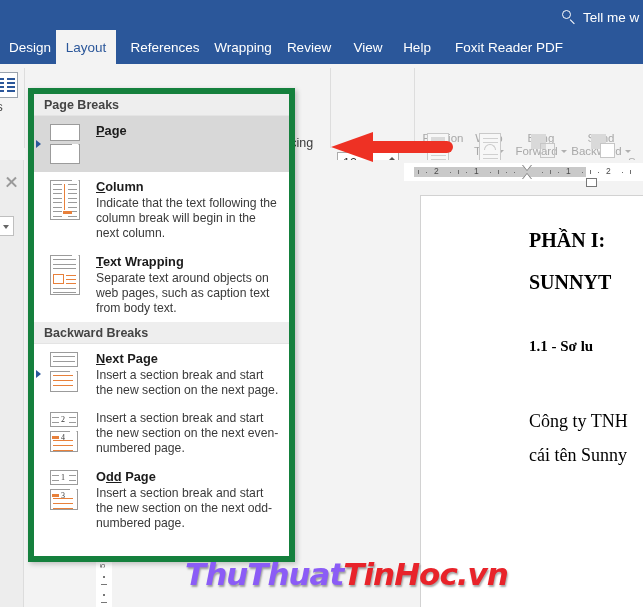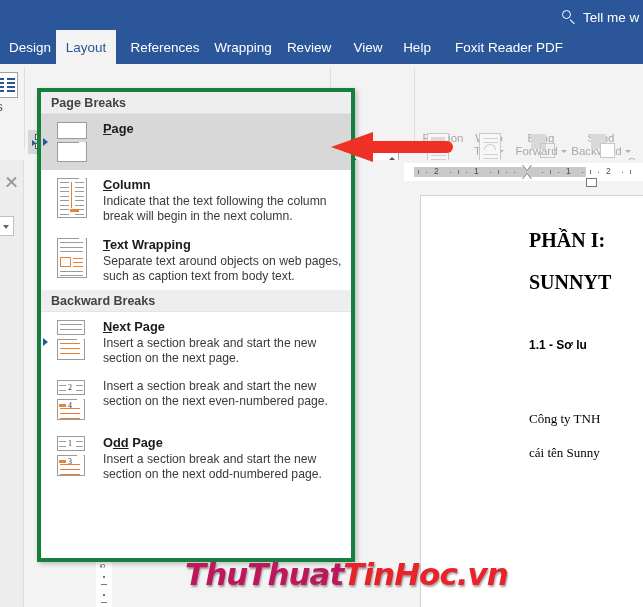--- a/index.html
+++ b/index.html
@@ -134,24 +134,24 @@
   }
 
   
   .pgdoc{position:absolute;left:4px;top:1px;width:22px;height:28px;border:1px solid #C9C9C9;background:#F7F7F7;box-sizing:border-box;}
   .pgdoc .ln{position:absolute;left:3px;width:15px;height:1.4px;background:#D0D0D0;}
   .pgsq{position:absolute;width:15px;height:15px;background:#D9D9D9;}
   .pgsq.outline{background:transparent;border:1.5px solid #C6C6C6;box-sizing:border-box;}
 
   
   .menu{
-    position:absolute;left:28px;top:88px;width:318px;height:474px;
-    background:#FFFFFF;border:4px solid #15803d;
+    position:absolute;left:28px;top:88px;width:267px;height:474px;
+    background:#FFFFFF;border:6px solid #15803d;
     box-shadow:2px 2px 5px rgba(0,0,0,0.22);
-    box-sizing:border-box;overflow:hidden;margin-left:9px;
+    box-sizing:border-box;overflow:hidden;
   }
   .menu-header{
     height:22px;background:#EEEEEE;display:flex;align-items:center;
     padding-left:10px;font-size:12.5px;color:#444;font-weight:bold;
     border-bottom:1px solid #E4E4E4;box-sizing:border-box;
   }
   .menu-item{
     position:relative;display:flex;padding:6px 8px 6px 6px;box-sizing:border-box;
     min-height:54px;
   }
@@ -258,25 +258,25 @@
   .page{
     position:absolute;left:420px;top:35px;width:223px;height:412px;
     background:#FFFFFF;border-left:1px solid #D2D2D2;border-top:1px solid #D2D2D2;
     box-sizing:border-box;overflow:hidden;
   }
   .doc-h1{
     position:absolute;font-size:20px;font-weight:bold;white-space:nowrap;
     font-family:"Liberation Serif","DejaVu Serif",serif;
   }
   .doc-h2{
-    position:absolute;font-size:12px;font-weight:bold;white-space:nowrap;
-    font-family:Liberation Sans, sans-serif;
+    position:absolute;font-size:15px;font-weight:bold;white-space:nowrap;
+    font-family:Liberation Serif, serif;
   }
   .doc-p{
-    position:absolute;font-size:13px;white-space:nowrap;
+    position:absolute;font-size:18px;white-space:nowrap;
     font-family:"Liberation Serif","DejaVu Serif",serif;
   }
 
   
   .red-arrow{
     position:absolute;left:331px;top:132px;width:122px;height:30px;
   }
   .red-arrow .shaft{
     position:absolute;right:0;top:9px;width:84px;height:12px;background:#EE3124;
     border-radius:0 6px 6px 0;
@@ -288,21 +288,21 @@
   }
 
   
   .watermark{
     position:absolute;left:185px;top:556px;
     font-size:31px;font-weight:bold;font-style:italic;
     font-family:"DejaVu Sans","Liberation Sans",sans-serif;
     letter-spacing:-1px;white-space:nowrap;
     text-shadow:1px 2px 2px rgba(0,0,0,0.35);
   }
-  .wm-b{color:#be185d;}
+  .wm-b{color:#8b5cf6;}
   .wm-r{color:#E8232A;}
 </style>
 </head>
 <body>
 
 <div id="root">
 
   <div class="ribbon-bar">
     <div class="tabstrip" id="tabstrip">
         <div class="tab" style="left: 2px; width: 56px;">Design</div>

